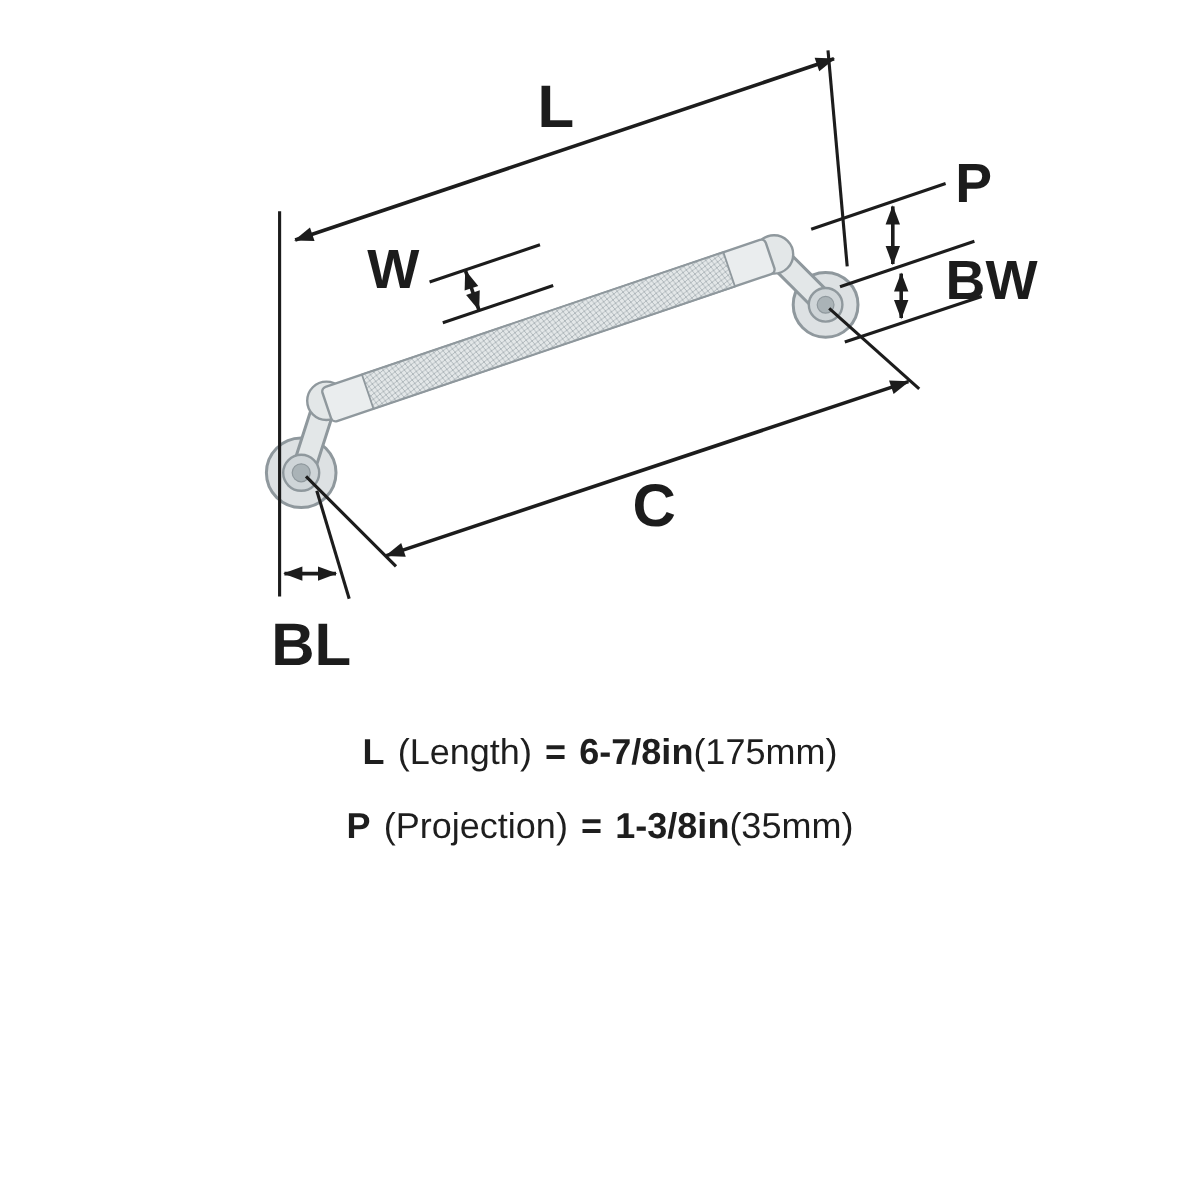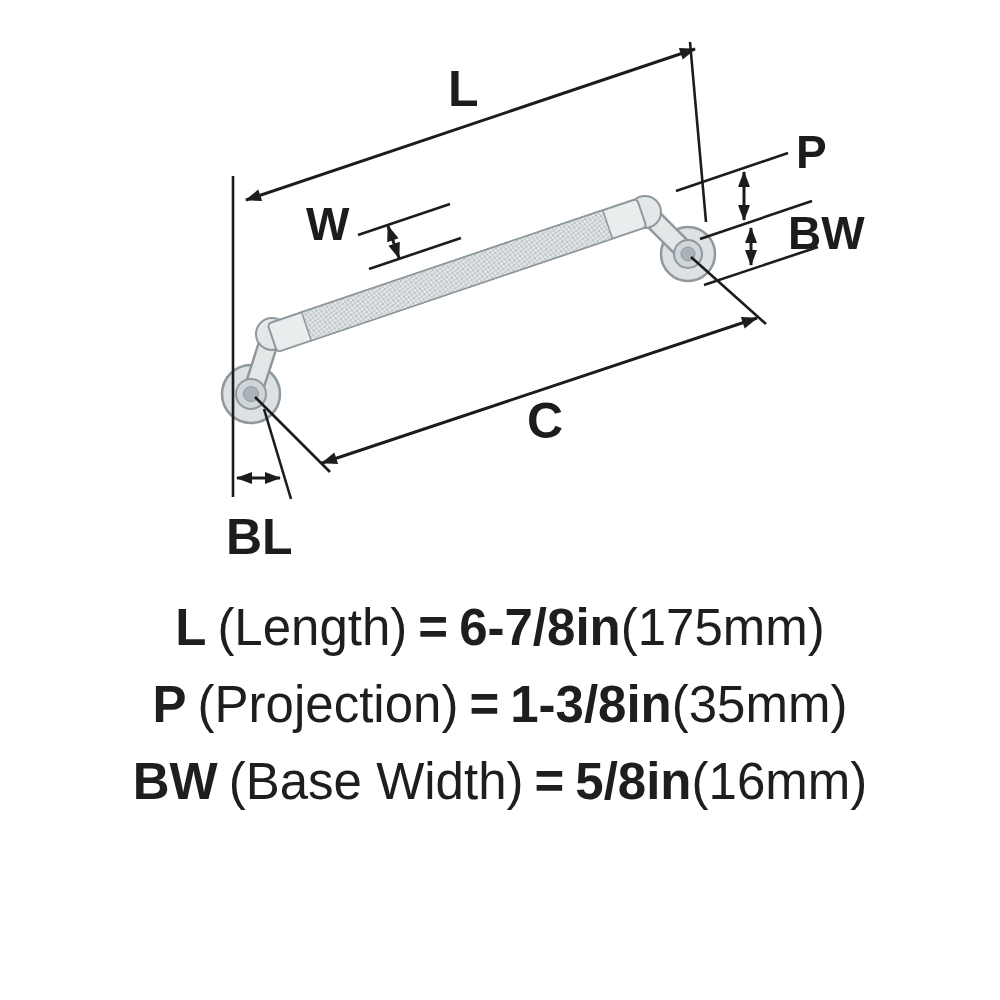--- a/index.html
+++ b/index.html
@@ -7,21 +7,21 @@
     width:1000px;height:1000px;background:#ffffff;overflow:hidden;
     font-family:"Liberation Sans", sans-serif;color:#1e1e1e;
   }
   .diagram-wrap{width:1000px;height:575px;}
   svg{display:block;}
   .dim{stroke:#1c1c1c;stroke-width:3;fill:none;}
   .dim-thin{stroke:#1c1c1c;stroke-width:2.6;fill:none;}
   .dim-label{font-family:"Liberation Sans", sans-serif;font-weight:bold;fill:#1c1c1c;}
   .metal-stroke{stroke:#8f989d;}
   .specs{margin-top:22px;text-align:center;}
-  .spec-row{font-size:51px;line-height:61px;white-space:nowrap;margin-top:16px;}
+  .spec-row{font-size:30px;line-height:61px;white-space:nowrap;}
   .spec-code{font-weight:bold;}
   .spec-label{font-weight:normal;margin-left:11px;}
   .spec-eq{font-weight:bold;margin:0 11px;}
   .spec-imperial{font-weight:bold;}
   .spec-metric{font-weight:normal;}
 </style>
 </head>
 <body>
 
 <div class="diagram-wrap">
@@ -109,17 +109,14 @@
     <span class="spec-code">L</span><span class="spec-label">(Length)</span><span class="spec-eq">=</span><span class="spec-imperial">6-7/8in</span><span class="spec-metric">(175mm)</span>
   </div>
 
 
   <div class="spec-row">
     <span class="spec-code">P</span><span class="spec-label">(Projection)</span><span class="spec-eq">=</span><span class="spec-imperial">1-3/8in</span><span class="spec-metric">(35mm)</span>
   </div>
 
 
 
-  <div class="spec-row">
-    <span class="spec-code">BW</span><span class="spec-label">(Base Width)</span><span class="spec-eq">=</span><span class="spec-imperial">5/8in</span><span class="spec-metric">(16mm)</span>
-  </div>
 
 </div>
 
 </body></html>

